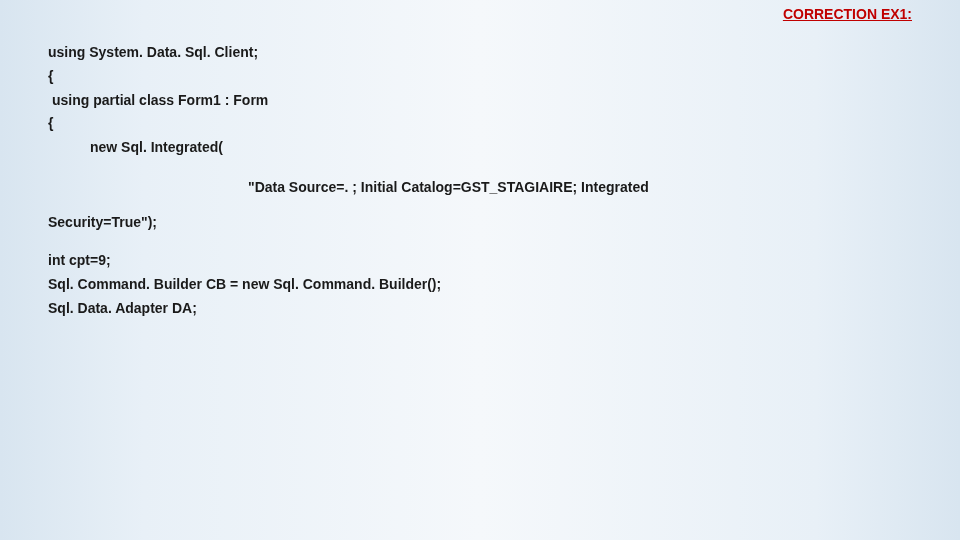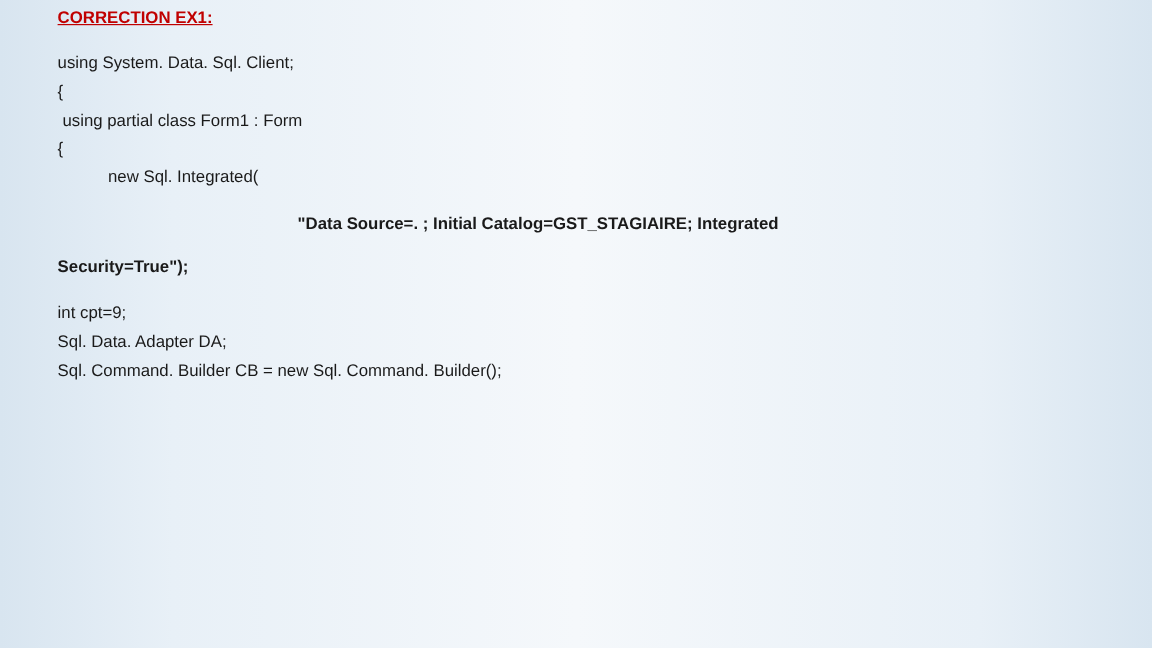--- a/index.html
+++ b/index.html
@@ -14,31 +14,32 @@
     background: linear-gradient(to right, #d8e5f0 0%, #e8f0f7 15%, #f5f8fb 50%, #e8f0f7 85%, #d8e5f0 100%);
   }
   .slide {
     padding: 6px 48px 0 48px;
     box-sizing: border-box;
     width: 100%;
     height: 100%;
   }
   .line {
     color: #1a1a1a;
-    font-weight: 400;
+    font-weight: 700;
     font-size: 14px;
     margin: 7px 0;
     line-height: 1.2;
   }
   .heading {
     color: #c00000;
     font-weight: 700;
     font-size: 14px;
     margin: 0 0 22px 0;
     text-decoration: underline;
+    text-align: right;
   }
   .indent1 { padding-left: 4px; }
   .indent2 { padding-left: 42px; }
   .floatgroup {
     margin: 22px 0;
   }
   .right-part {
     display: inline-block;
     padding-left: 200px;
     font-weight: 700;
@@ -72,17 +73,17 @@
   <div class="line indent2">new Sql. Integrated(</div>
 
   <div class="floatgroup">
     <span class="right-part">"Data Source=. ; Initial Catalog=GST_STAGIAIRE; Integrated</span>
     <div class="left-part">Security=True");</div>
   </div>
 
   <div class="line">int cpt=9;</div>
 
 
+  <div class="line">Sql. Command. Builder CB = new Sql. Command. Builder();</div>
+
   <div class="line">Sql. Data. Adapter DA;</div>
-
-  <div class="line">Sql. Command. Builder CB = new Sql. Command. Builder();</div>
 
 </div>
 
 </body></html>

